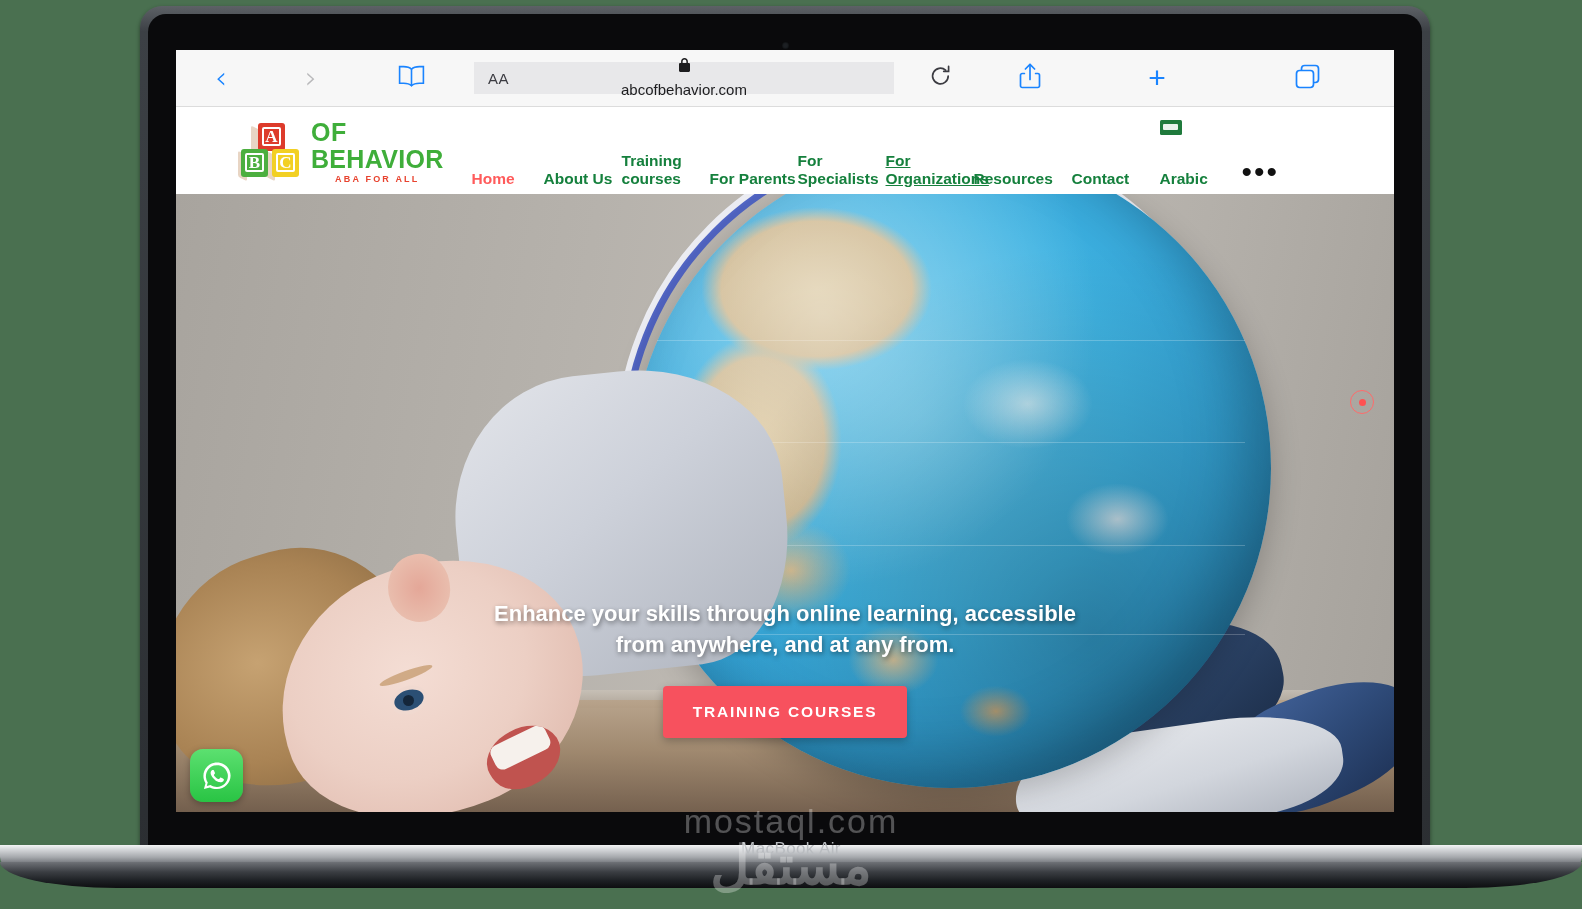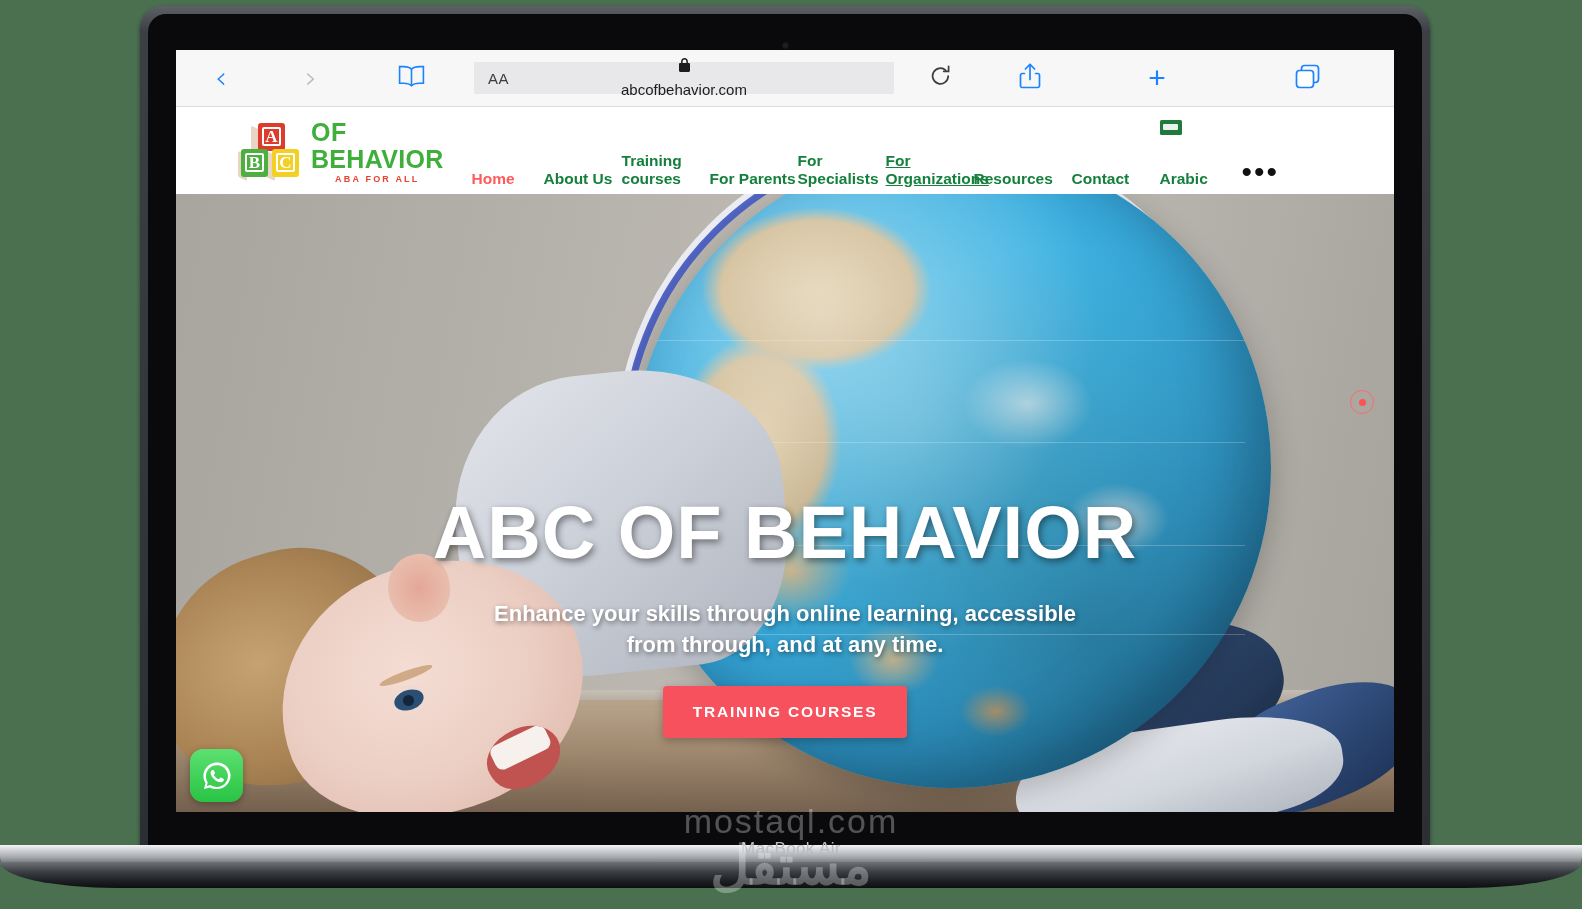--- a/index.html
+++ b/index.html
@@ -445,22 +445,21 @@
         <div id="child-ear"></div>
         <div id="child-brow"></div>
         <div id="child-eye"></div>
         <div id="child-eye2"></div>
         <div id="child-mouth">
             <div id="child-teeth"></div>
           </div>
       </div>
 
       <div id="hero-content">
-        <div id="hero-title">ABC OF BEHAVIOR</div>
-        <div id="hero-subtitle">Enhance your skills through online learning, accessible from through, and at any time.</div>
+        <div id="hero-subtitle">Enhance your skills through online learning, accessible from anywhere, and at any from.</div>
         <button id="hero-cta-button">TRAINING COURSES</button>
       </div>
 
       <div id="whatsapp-button">
         <svg width="34" height="34" viewBox="0 0 34 34" fill="#fff">
           <path d="M17 3.4C9.5 3.4 3.4 9.5 3.4 17c0 2.6.8 5.1 2.1 7.2L3.9 30l6-1.6c2 1.1 4.3 1.7 6.7 1.7h.4c7.5 0 13.6-6.1 13.6-13.6S24.5 3.4 17 3.4zm0 24.5c-2.2 0-4.3-.6-6.1-1.7l-.4-.3-3.7 1 1-3.6-.3-.4a11 11 0 1120.4-5.9c0 6-4.9 10.9-10.9 10.9zm6-8.2c-.3-.2-1.9-1-2.2-1.1-.3-.1-.5-.2-.7.2-.2.3-.8 1-1 1.2-.2.2-.4.2-.7.1-.3-.2-1.4-.5-2.6-1.6-1-.9-1.6-1.9-1.8-2.3-.2-.3 0-.5.1-.7l.5-.6c.2-.2.2-.3.3-.5.1-.2 0-.4 0-.6l-1-2.3c-.2-.6-.5-.5-.7-.5h-.6c-.2 0-.6.1-.9.4-.3.3-1.1 1.1-1.1 2.7s1.2 3.1 1.3 3.3c.2.2 2.3 3.6 5.6 5 .8.3 1.4.5 1.9.7.8.2 1.5.2 2 .1.6-.1 1.9-.8 2.2-1.5.3-.8.3-1.4.2-1.5-.1-.2-.3-.3-.6-.4z"></path>
         </svg>
       </div>
 
       <div id="cursor-indicator">

